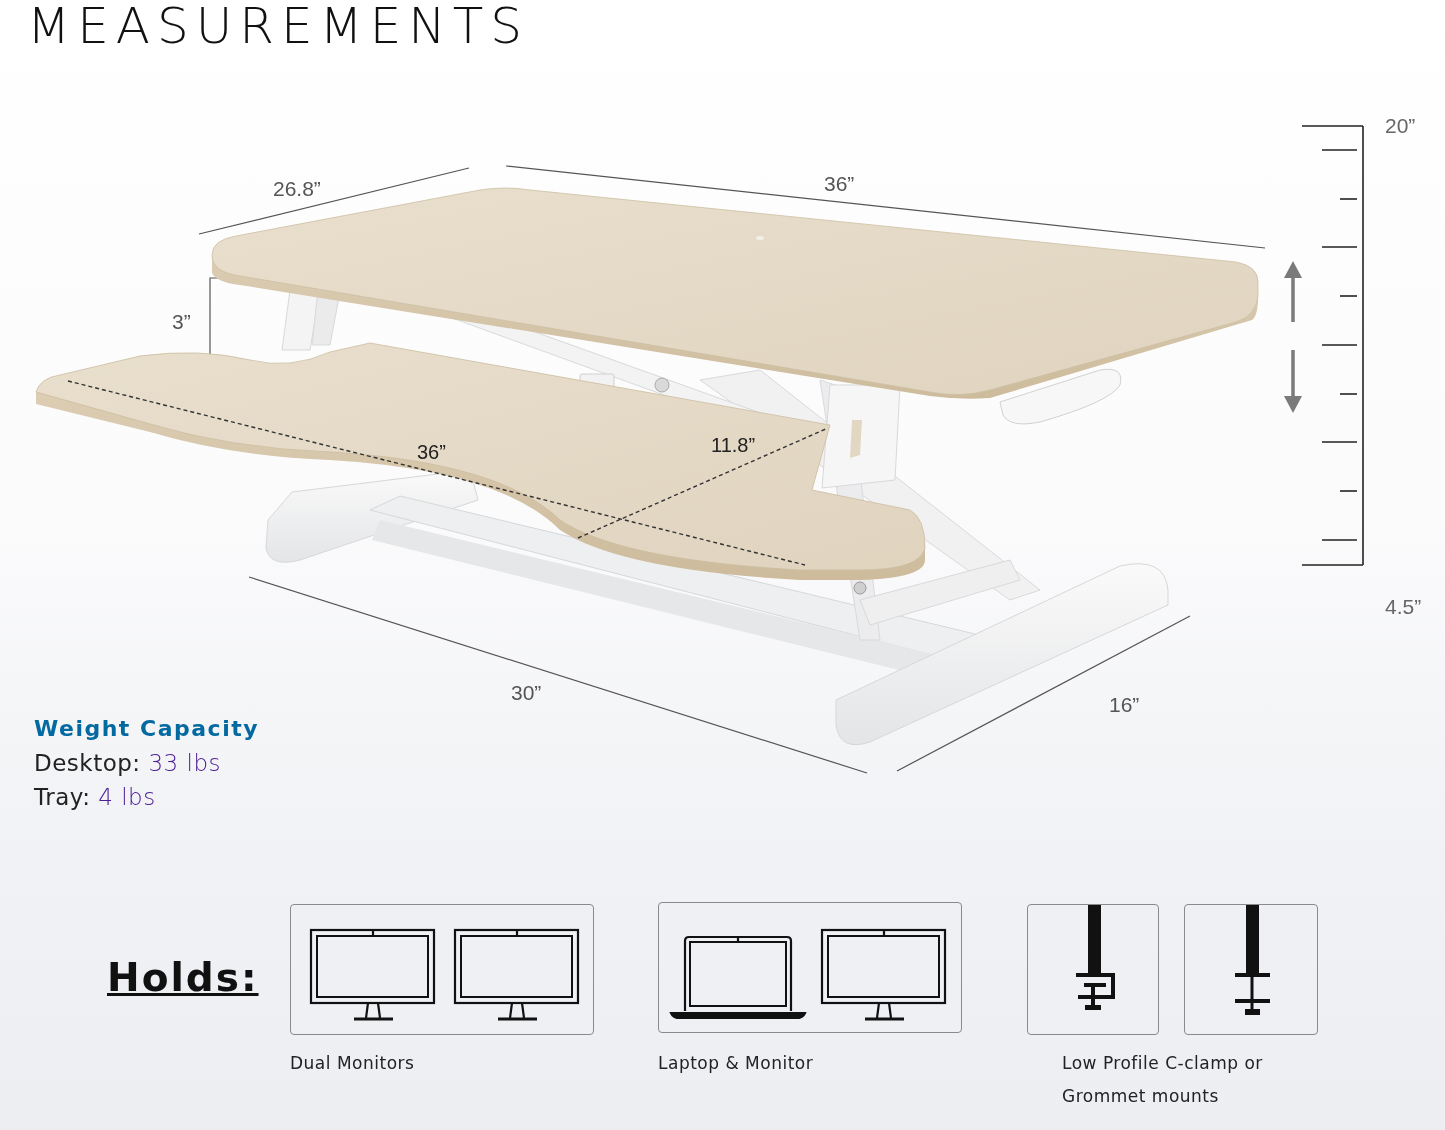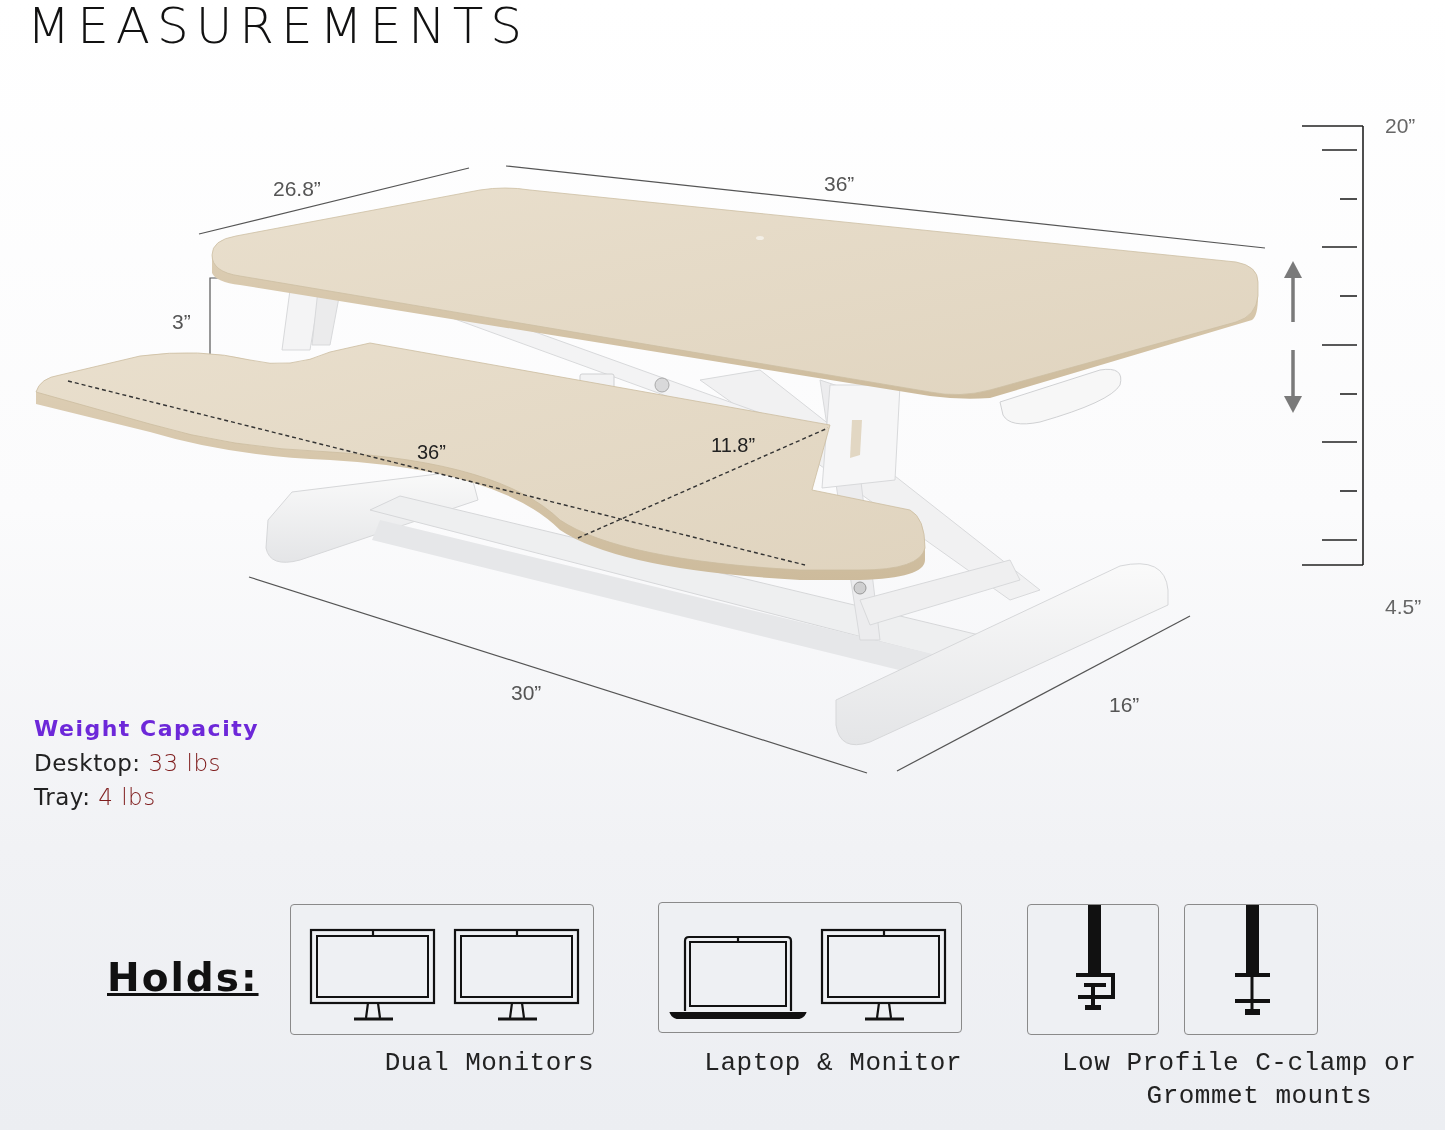--- a/index.html
+++ b/index.html
@@ -19,33 +19,33 @@
   }
   .dim {
     font-family: Liberation Sans, sans-serif;
     font-weight: 300; font-size: 21px; color: #555; line-height: 24px;
     white-space: nowrap;
   }
   .dim-dark { color: #222; font-size: 20px; }
   .illus { left: 0; top: 0; width: 1445px; height: 800px; }
   .scale-label { font-size: 21px; color: #666; font-weight: 300; }
   .weight { left: 34px; top: 712px; font-size: 23px; line-height: 34px; }
-  .weight .w-title { font-weight: bold; letter-spacing: 1.5px; color: #6d28d9; font-size: 22px; }
+  .weight .w-title { font-weight: bold; letter-spacing: 1.5px; color: #0369a1; font-size: 22px; }
   .weight .w-row { color: #222; letter-spacing: 0.5px; }
-  .weight .w-val { color: #7f1d1d; font-weight: 300; }
+  .weight .w-val { color: #4c1d95; font-weight: 300; }
   .holds-label {
     left: 107px; top: 955px; font-size: 39px; font-weight: bold;
     letter-spacing: 2px; color: #111; text-decoration: underline;
   }
   .card {
     border: 1.5px solid #8a8a8a; border-radius: 4px; background: #eef0f3;
   }
   .caption {
-    font-size: 26px; line-height: 33px; color: #222; text-align: right;
-    letter-spacing: 0.5px; white-space: nowrap; font-family: Liberation Mono, monospace;
+    font-size: 17px; line-height: 33px; color: #222; text-align: left;
+    letter-spacing: 0.5px; white-space: nowrap;
   }
 </style>
 </head>
 <body>
 
 <div class="abs title">MEASUREMENTS</div>
 
 <svg class="abs illus" viewBox="0 0 1445 800" xmlns="http://www.w3.org/2000/svg">
   <defs>
     <linearGradient id="woodTop" x1="0" y1="0" x2="1" y2="1">

